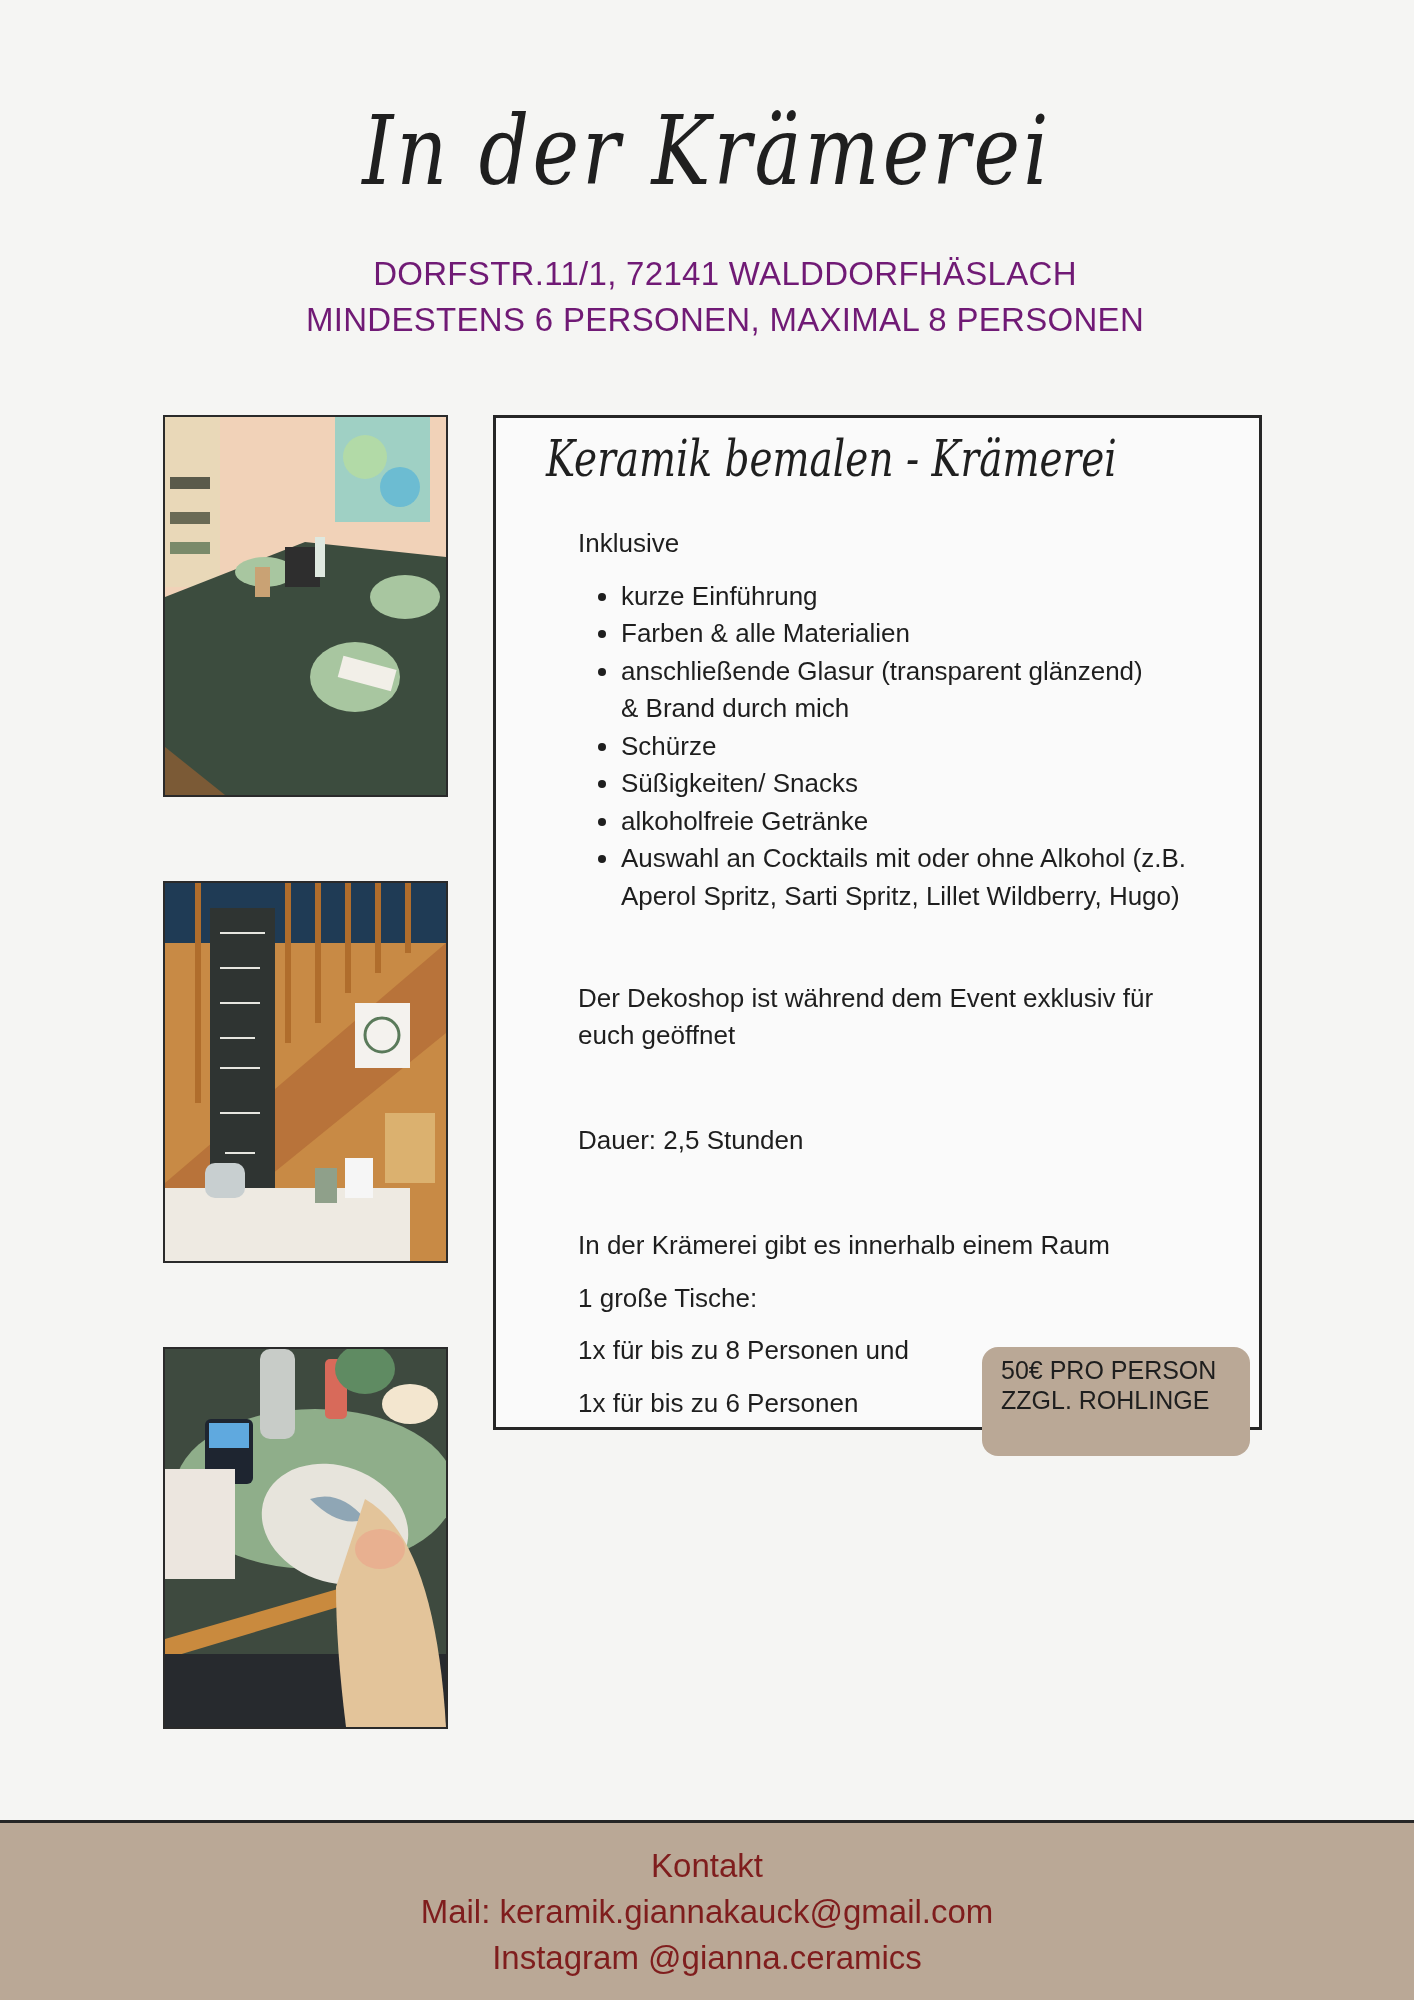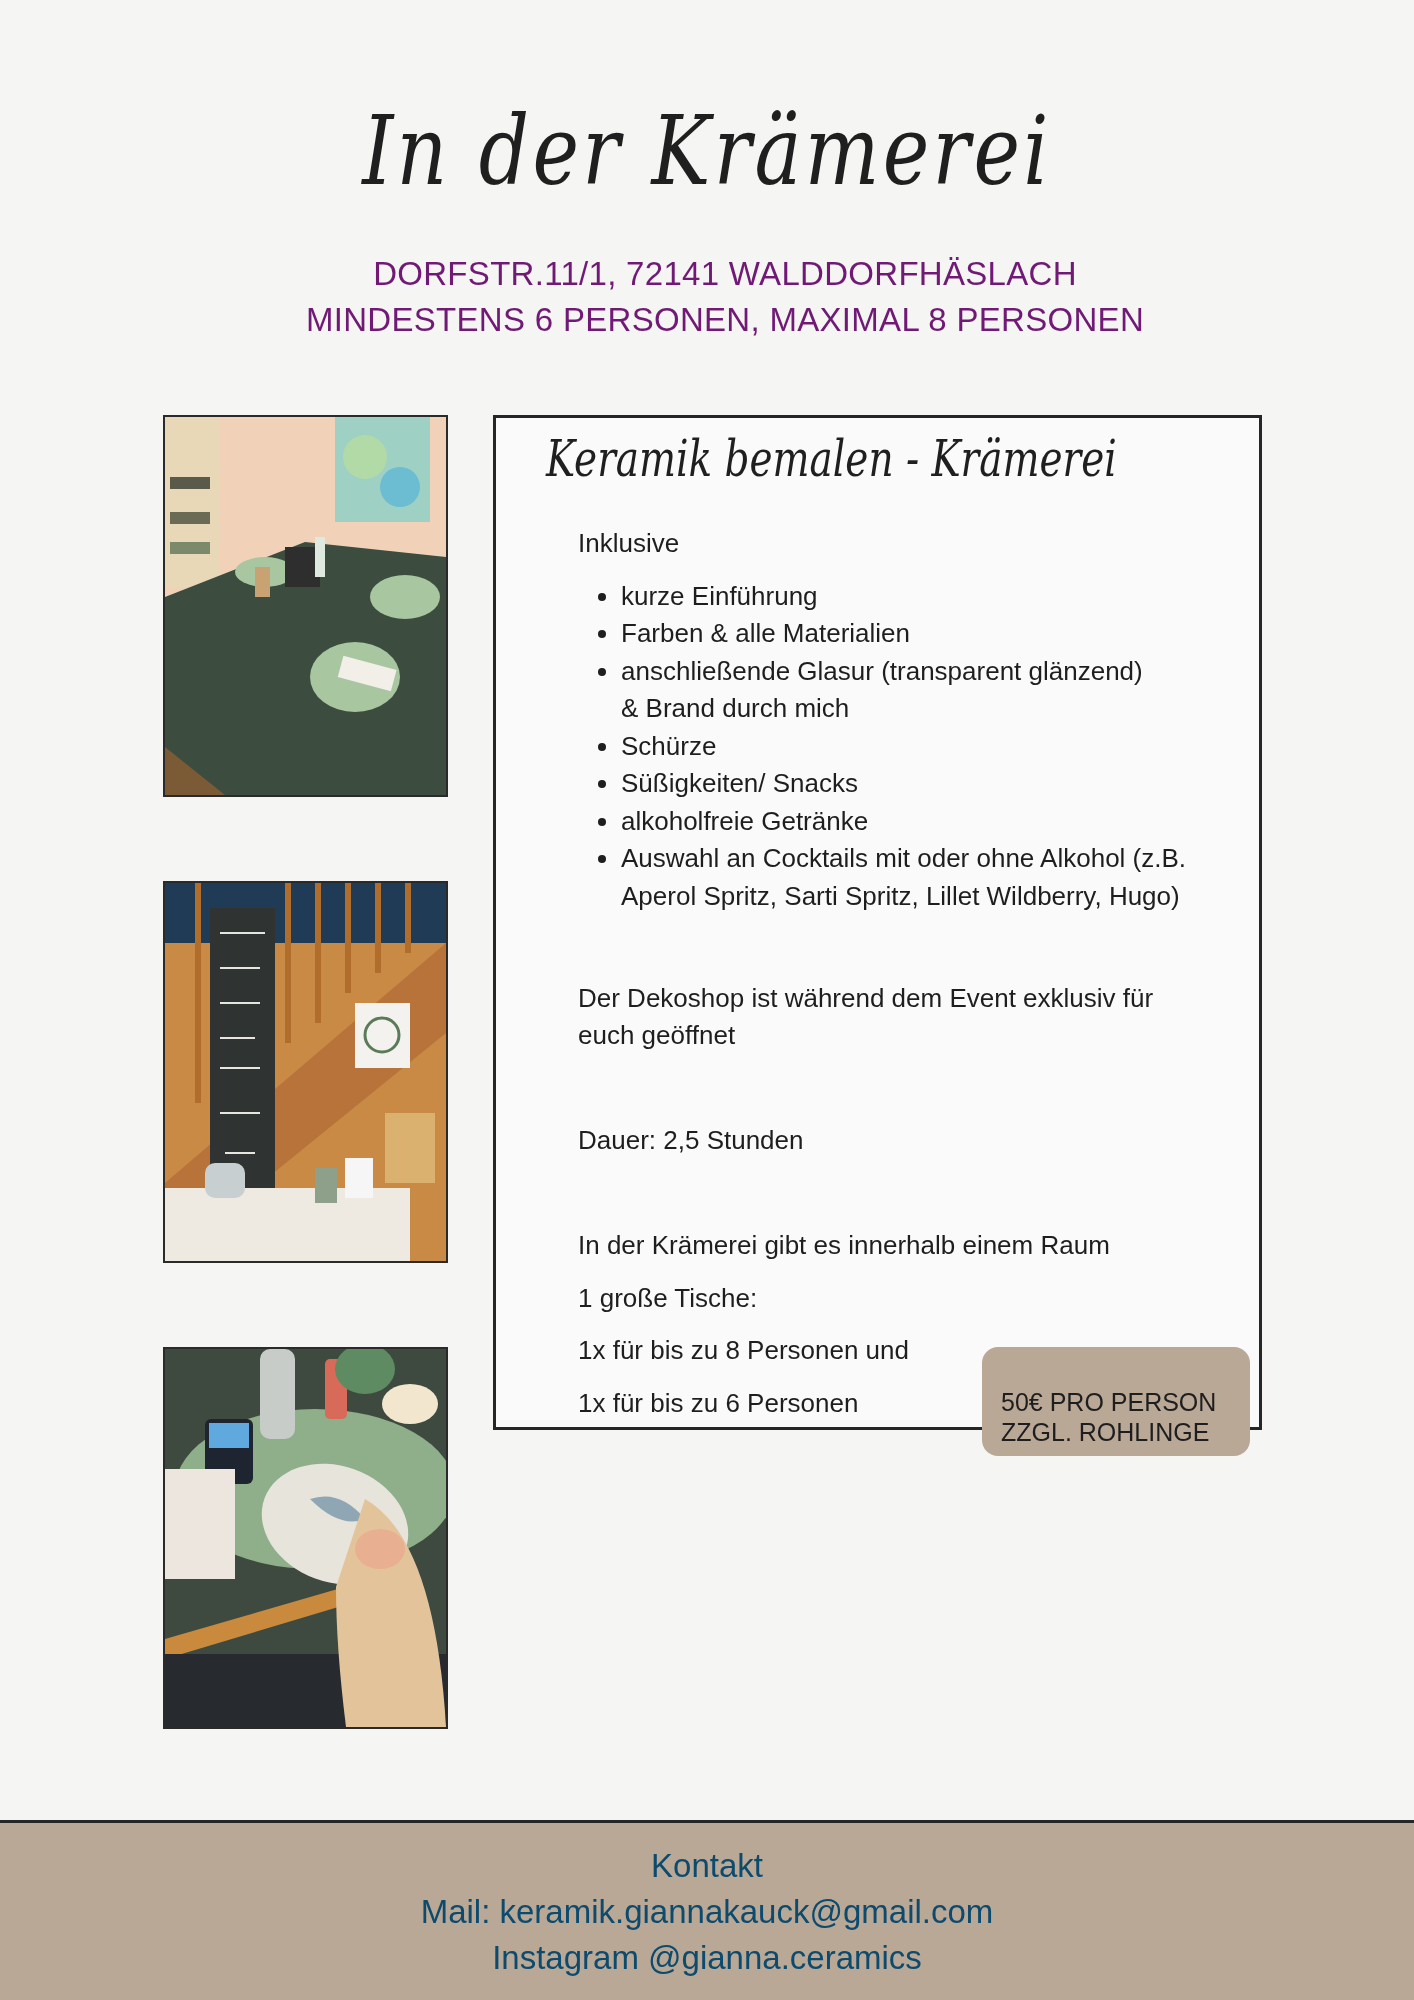--- a/index.html
+++ b/index.html
@@ -43,29 +43,29 @@
     position:absolute; left:67px; top:92px; width:650px;
     font-size:26px; line-height:37.5px; color:#1e1e1e;
   }
   .card-body ul { margin:12px; padding:0 0 0 46px; list-style:disc; }
   .card-body p { margin:15px; }
   .gap { height:37.5px; }
 
   .price {
     position:absolute; left:982px; top:1347px; width:268px; height:109px;
     background:#baa896; border-radius:16px; box-sizing:border-box;
-    padding:40px 0 0 19px; font-size:25px; line-height:30px; color:#1e1e1e;
+    padding:8px 0 0 19px; font-size:25px; line-height:30px; color:#1e1e1e;
   }
 
   .footer {
     position:absolute; left:0; top:1820px; width:1414px; height:180px;
     background:#baa896; border-top:3px solid #262626; text-align:center;
     box-sizing:border-box;
   }
-  .footer div { font-size:33px; line-height:46px; color:#0c4a6e; }
+  .footer div { font-size:33px; line-height:46px; color:#7f1d1d; }
   .footer .f1 { margin-top:20px; }
 </style>
 </head>
 <body>
 
 <div class="title">In der Krämerei</div>
 <div class="sub l1">DORFSTR.11/1, 72141 WALDDORFHÄSLACH</div>
 <div class="sub l2">MINDESTENS 6 PERSONEN, MAXIMAL 8 PERSONEN</div>
 
 <div class="photo p1">

